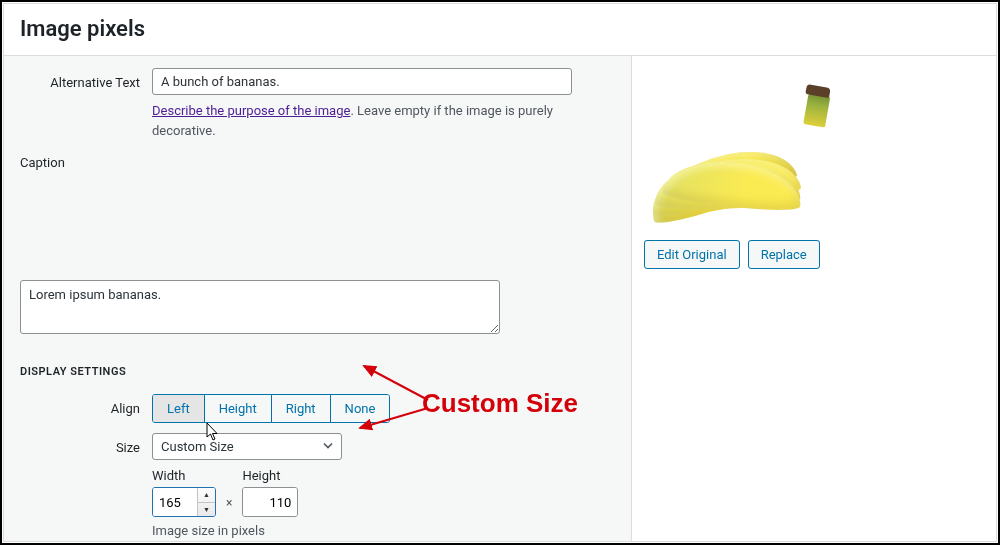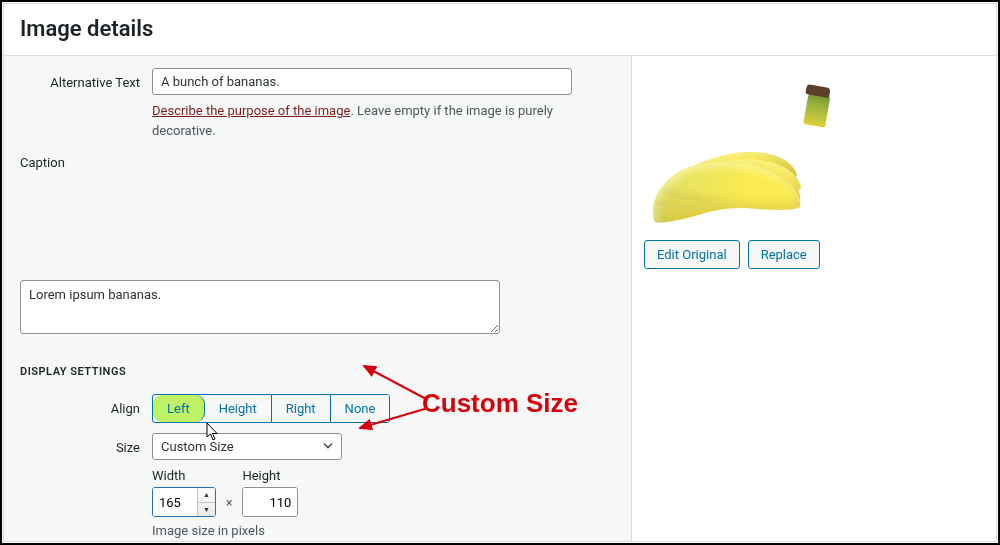--- a/index.html
+++ b/index.html
@@ -68,21 +68,21 @@
     padding: 5px 8px;
   }
   input[type=text].wide { width: 420px; }
   textarea.wide {
     width: 480px;
     height: 54px;
     resize: both;
     line-height: 1.4;
   }
   .help-link {
-    color: #7f1d1d;
+    color: #4c1d95;
     text-decoration: underline;
     margin-top: 36px;
   }
   .help-text {
     font-size: 13px;
     color: #50575e;
     margin-top: 6px;
     line-height: 1.5;
     width: 420px;
   }
@@ -104,21 +104,21 @@
     background: #f6f7f7;
     color: #0073aa;
     border: none;
     border-right: 1px solid #0073aa;
     padding: 6px 14px;
     font-size: 13px;
     cursor: pointer;
     font-family: inherit;
   }
   .bg-btn:last-child { border-right: none; }
-  .bg-btn.active { background: #bef264; border-radius: 9px; }
+  .bg-btn.active { background: #e5e5e5; }
   .select-wrap {
     position: relative;
     display: inline-block;
   }
   select.size-select {
     width: 190px;
     padding: 5px 28px 5px 8px;
     appearance: none;
     -webkit-appearance: none;
     background: #fff;
@@ -253,21 +253,21 @@
     left: 202px; top: 366px;
     width: 14px; height: 20px;
     pointer-events:none;
   }
 </style>
 </head>
 <body>
 
 <div class="outer-border">
   <div class="dialog-frame">
-    <div class="dialog-title">Image details</div>
+    <div class="dialog-title">Image pixels</div>
     <div class="content">
       <div class="left-panel">
 
         <div class="field-row">
           <div class="field-label">Alternative Text</div>
           <div class="field-control">
             <input type="text" class="wide" value="A bunch of bananas." style="">
             <div class="help-text">
               <a href="#" class="help-link">Describe the purpose of the image</a><span>. Leave empty if the image is purely decorative.</span>
             </div>

